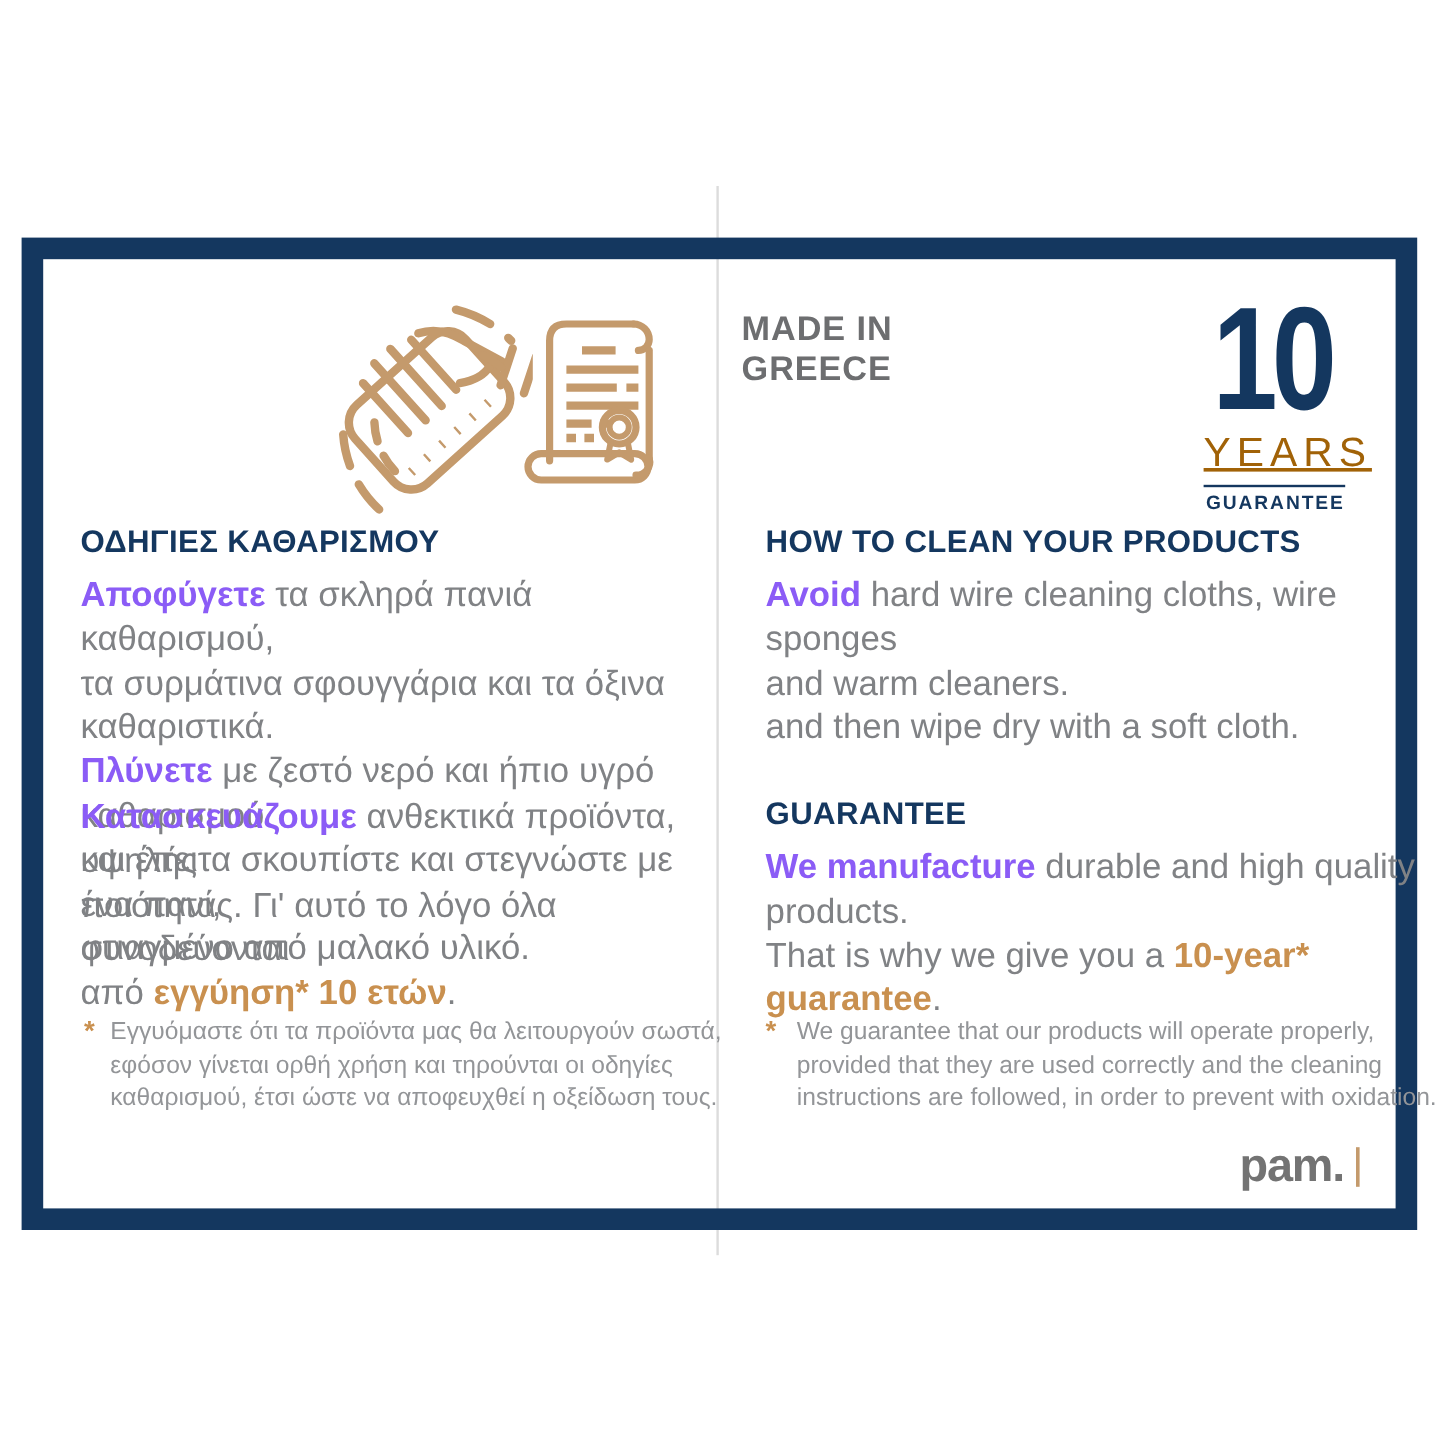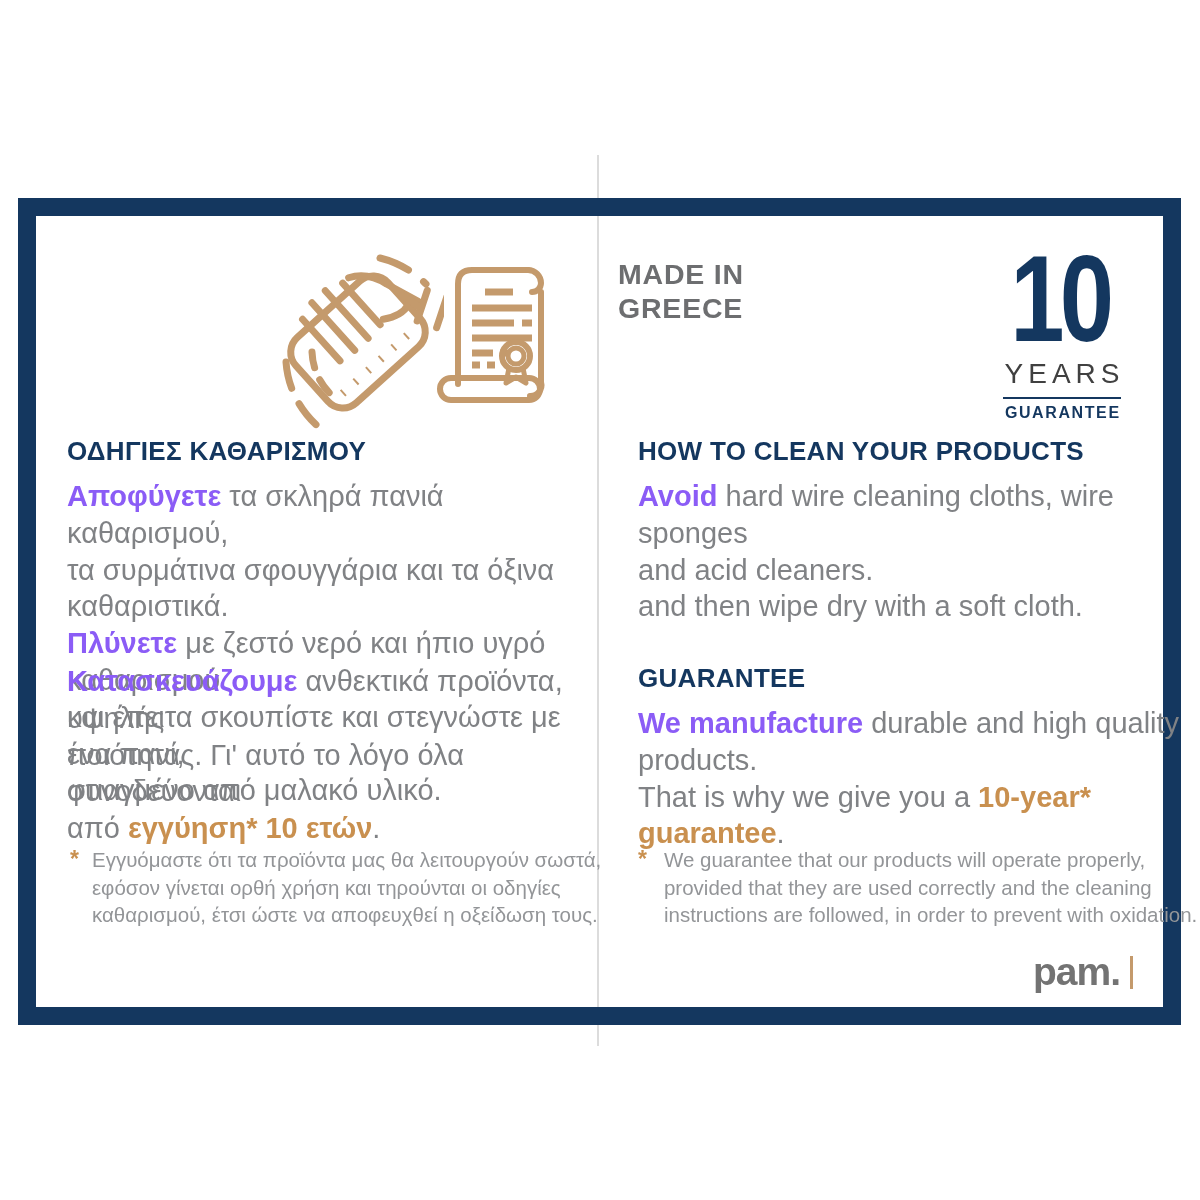--- a/index.html
+++ b/index.html
@@ -14,21 +14,21 @@
   
   .icon-hand{position:absolute;left:276px;top:246px;}
   .icon-cert{position:absolute;left:428px;top:250px;}
   
   .made-in{position:absolute;left:618px;top:257px;font-size:28.5px;font-weight:700;
     color:#6d6e70;letter-spacing:0.8px;line-height:34px;}
   
   .badge{position:absolute;left:1003px;top:251px;width:118px;text-align:center;}
   .badge-ten{display:inline-block;font-size:122px;font-weight:700;color:#14375f;line-height:0.8;
     letter-spacing:-6px;transform:scaleX(0.8);transform-origin:center;margin-left:-5px;}
-  .badge-years{font-size:28px;font-weight:400;color:#404040;letter-spacing:5px;margin-top:9px;margin-right:-5px;}
+  .badge-years{font-size:34px;font-weight:400;color:#a16207;letter-spacing:5px;margin-top:9px;margin-right:-5px;text-decoration:underline;}
   .badge-line{border-top:2px solid #14375f;margin:7px 0 5px 0;}
   .badge-guar{font-size:16px;font-weight:700;color:#14375f;letter-spacing:1.6px;margin-right:-1.6px;}
   
   .section{position:absolute;width:545px;}
   .section h2{margin:0 0 11px 0;font-size:26px;font-weight:700;color:#14375f;letter-spacing:0.3px;}
   .line{margin:0;font-size:29px;line-height:36.8px;color:#808285;}
   .lead{color:#8b5cf6;font-weight:700;text-align:right;}
   .gold{color:#c9904f;font-weight:700;}
   .pos-left{left:67px;}
   .pos-right{left:638px;}
@@ -133,21 +133,21 @@
     <div>
       <p class="fn-line">Εγγυόμαστε ότι τα προϊόντα μας θα λειτουργούν σωστά,</p>
       <p class="fn-line">εφόσον γίνεται ορθή χρήση και τηρούνται οι οδηγίες</p>
       <p class="fn-line">καθαρισμού, έτσι ώστε να αποφευχθεί η οξείδωση τους.</p>
     </div>
   </div>
 
   <div class="section pos-right top-a">
     <h2>HOW TO CLEAN YOUR PRODUCTS</h2>
     <p class="line"><span class="lead">Avoid</span><span> hard wire cleaning cloths, wire sponges</span></p>
-    <p class="line">and acid cleaners.</p>
+    <p class="line">and warm cleaners.</p>
     <p class="line">and then wipe dry with a soft cloth.</p>
   </div>
 
   <div class="section pos-right top-b">
     <h2>GUARANTEE</h2>
     <p class="line"><span class="lead">We manufacture</span><span> durable and high quality products.</span></p>
     <p class="line"><span>That is why we give you a </span><span class="gold">10-year* guarantee</span><span>.</span></p>
   </div>
 
   <div class="footnote fn-right">

